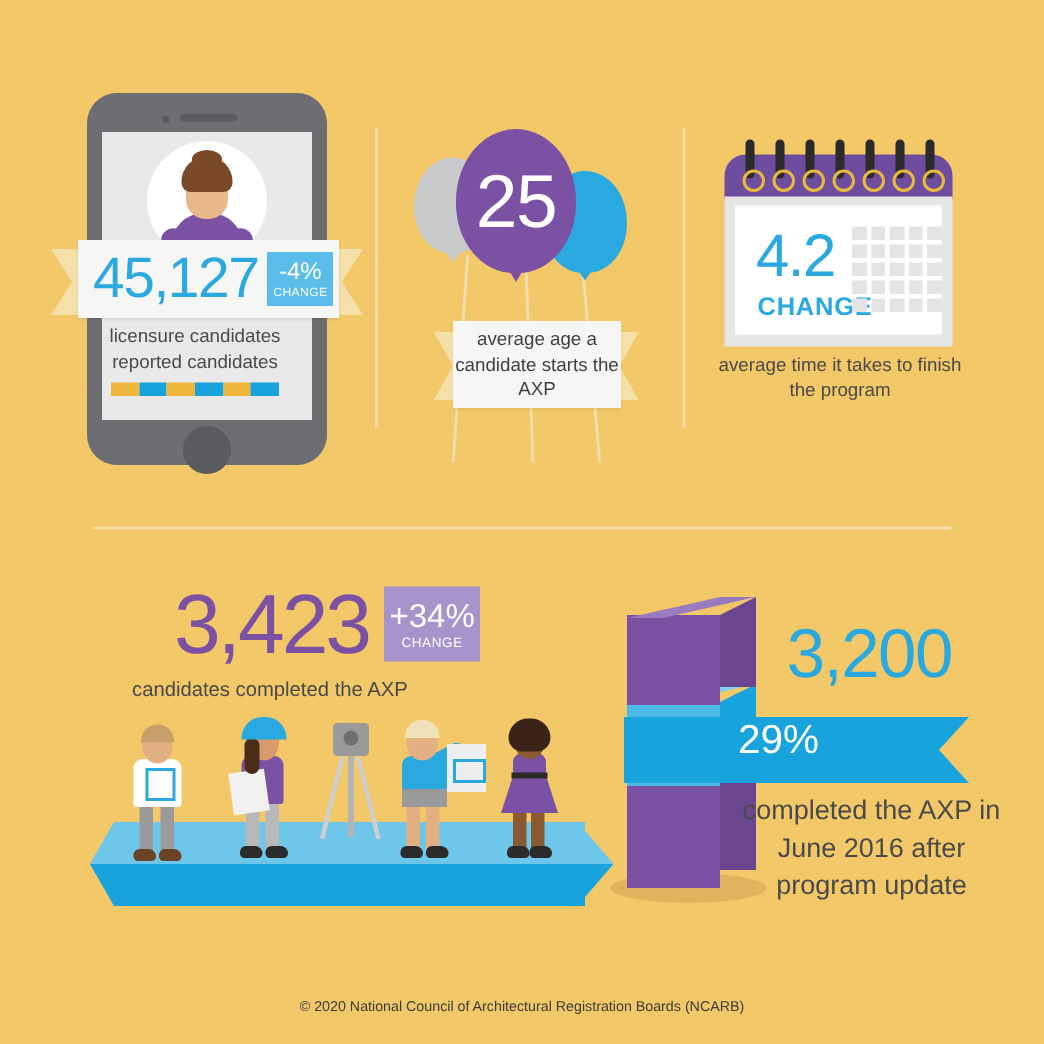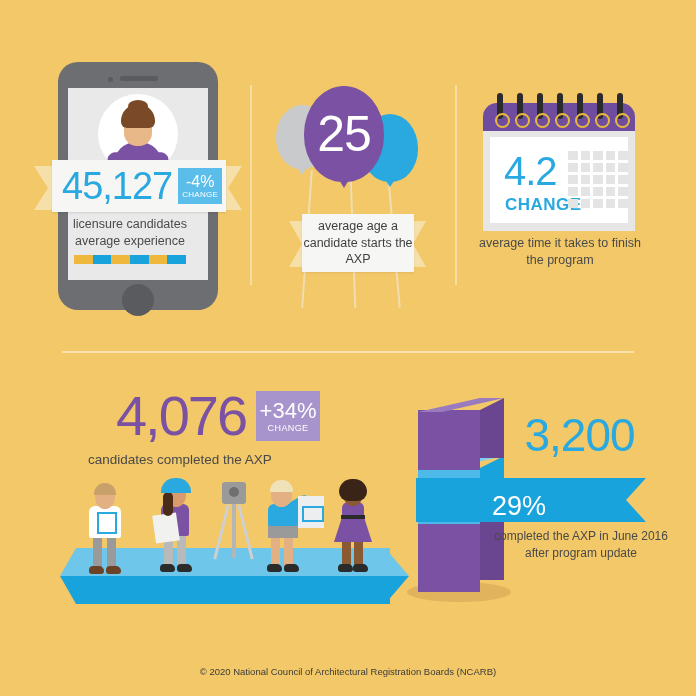--- a/index.html
+++ b/index.html
@@ -148,24 +148,24 @@
      background:#e0b35c;border-radius:50%;}
   .t-front{position:absolute;left:14px;width:62px;}
   .t-side{position:absolute;left:76px;width:24px;}
   .t-top{position:absolute;}
 
   .stat3{position:absolute;left:492px;top:412px;width:175px;text-align:center;}
   .num2400{color:#29a9e0;font-size:46px;line-height:1;letter-spacing:-1px;}
   .rib3{position:absolute;left:416px;top:478px;width:230px;height:44px;
      background:#19a3dd;
      clip-path:polygon(0 0,100% 0,calc(100% - 20px) 50%,100% 100%,0 100%);
-     display:flex;align-items:flex-end;justify-content:center;}
+     display:flex;align-items:flex-start;justify-content:center;}
   .rib3 span{color:#fff;font-size:27px;padding-right:24px;}
   .stat3-cap{position:absolute;left:488px;top:528px;width:186px;text-align:center;
-     color:#4a4a4a;font-size:12px;line-height:1.4;}
+     color:#4a4a4a;font-size:18px;line-height:1.4;}
 
   .footer{position:absolute;left:0;top:666px;width:696px;text-align:center;
      color:#3b3b3b;font-size:9.5px;}
 </style>
 </head>
 <body>
 
 <div class="stage">
 
   <div class="hdiv"></div>
@@ -194,21 +194,21 @@
     <div class="ribbon-tail-l"></div>
     <div class="ribbon-tail-r"></div>
     <div class="ribbon-main">
       <div class="big-num-blue">45,127</div>
       <div class="badge-blue">
         <div class="b1">-4%</div>
         <div class="b2">CHANGE</div>
       </div>
     </div>
 
-    <div class="phone-cap">licensure candidates average experience</div>
+    <div class="phone-cap">licensure candidates reported candidates</div>
 
     <div class="progbar" id="progbar">
         <span style="background: rgb(240, 183, 61);"></span>
         <span style="background: rgb(25, 163, 221);"></span>
         <span style="background: rgb(240, 183, 61);"></span>
         <span style="background: rgb(25, 163, 221);"></span>
         <span style="background: rgb(240, 183, 61);"></span>
         <span style="background: rgb(25, 163, 221);"></span>
       </div>
   </div>
@@ -285,21 +285,21 @@
         <div class="ring" style="left: 114px;"></div>
         <div class="ring-hole" style="left: 111.5px;"></div>
         <div class="ring" style="left: 134px;"></div>
         <div class="ring-hole" style="left: 131.5px;"></div>
       </div>
   </div>
   <div class="cal-cap">average time it takes to finish the program</div>
 
   <div class="stat2">
     <div class="stat2-row">
-      <div class="big-num-purple">4,076</div>
+      <div class="big-num-purple">3,423</div>
       <div class="badge-purple">
         <div class="b1">+34%</div>
         <div class="b2">CHANGE</div>
       </div>
     </div>
     <div class="stat2-cap">candidates completed the AXP</div>
   </div>
 
   <div class="scene">
     <div class="arrow-top"></div>

